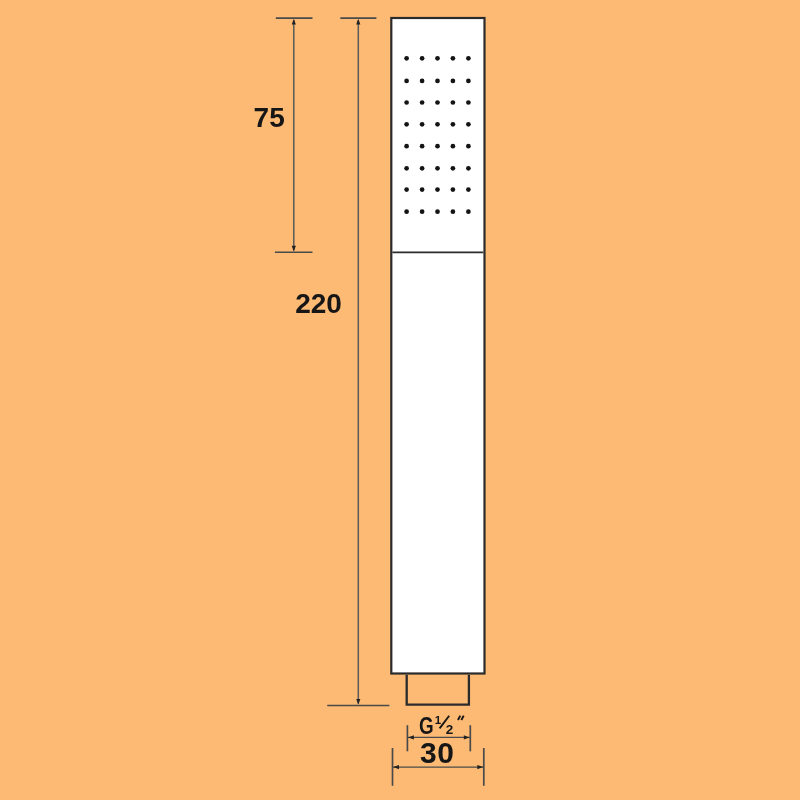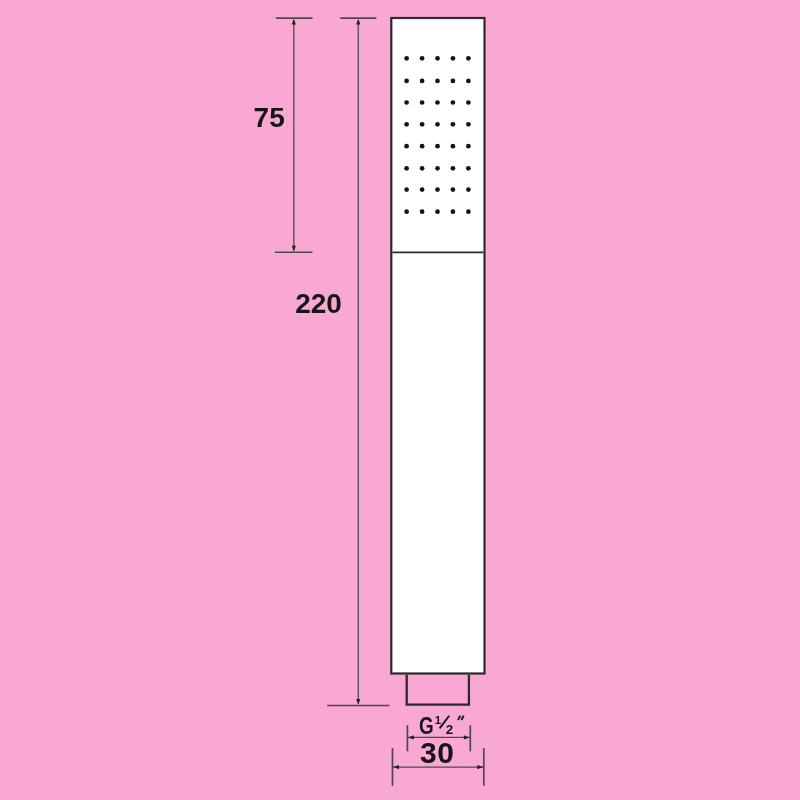--- a/index.html
+++ b/index.html
@@ -1,16 +1,16 @@
 <!DOCTYPE html>
 <html><head>
 <meta charset="utf-8">
 <style>
   html,body{margin:0;padding:0;background:#ffffff;}
-  .page{position:relative;width:800px;height:800px;background:#f9a8d4;overflow:hidden;}
+  .page{position:relative;width:800px;height:800px;background:#fdba74;overflow:hidden;}
   svg{position:absolute;left:0;top:0;will-change:transform;}
   text{font-family:"Liberation Sans", sans-serif;fill:#161616;}
 </style>
 </head>
 <body>
 <div class="page">
 <svg width="800" height="800" viewBox="0 0 800 800">
 
   <rect x="391.3" y="18" width="93.2" height="655.5" fill="#ffffff" stroke="#2b2b2b" stroke-width="2.2"></rect>
 

